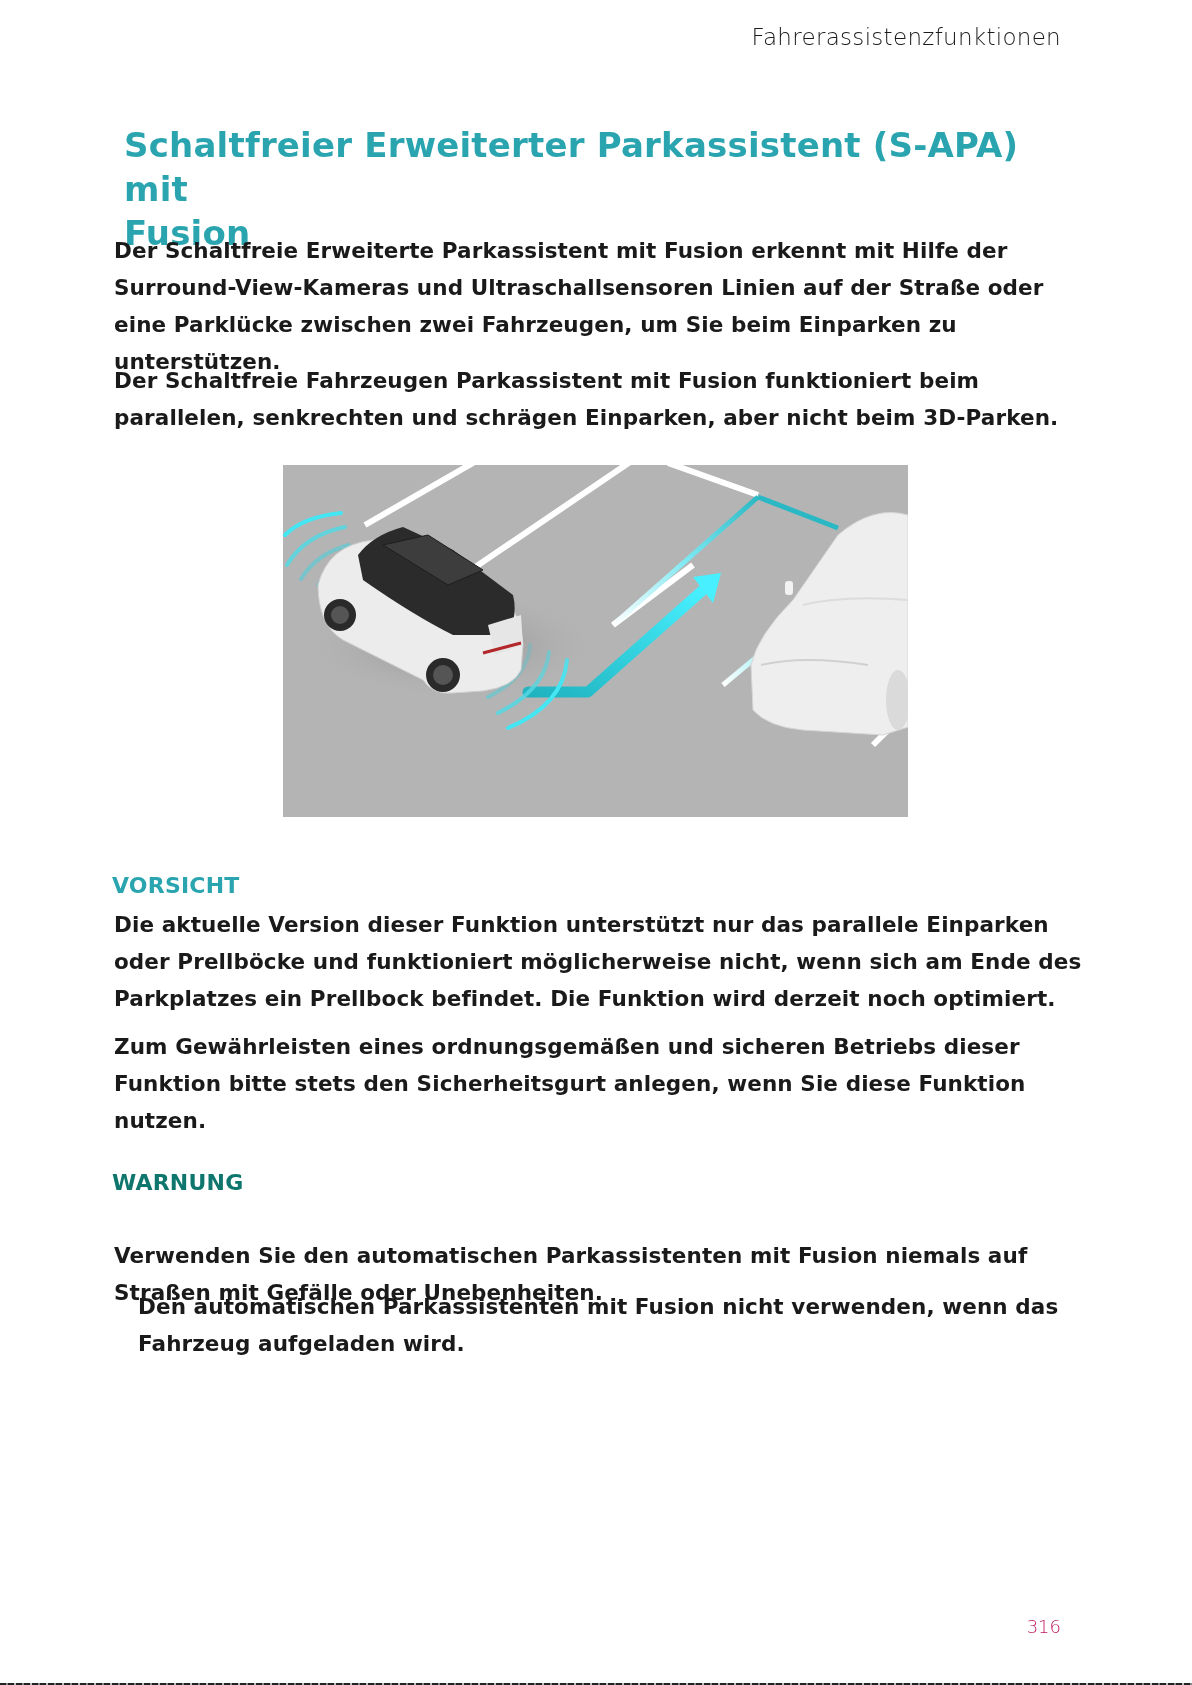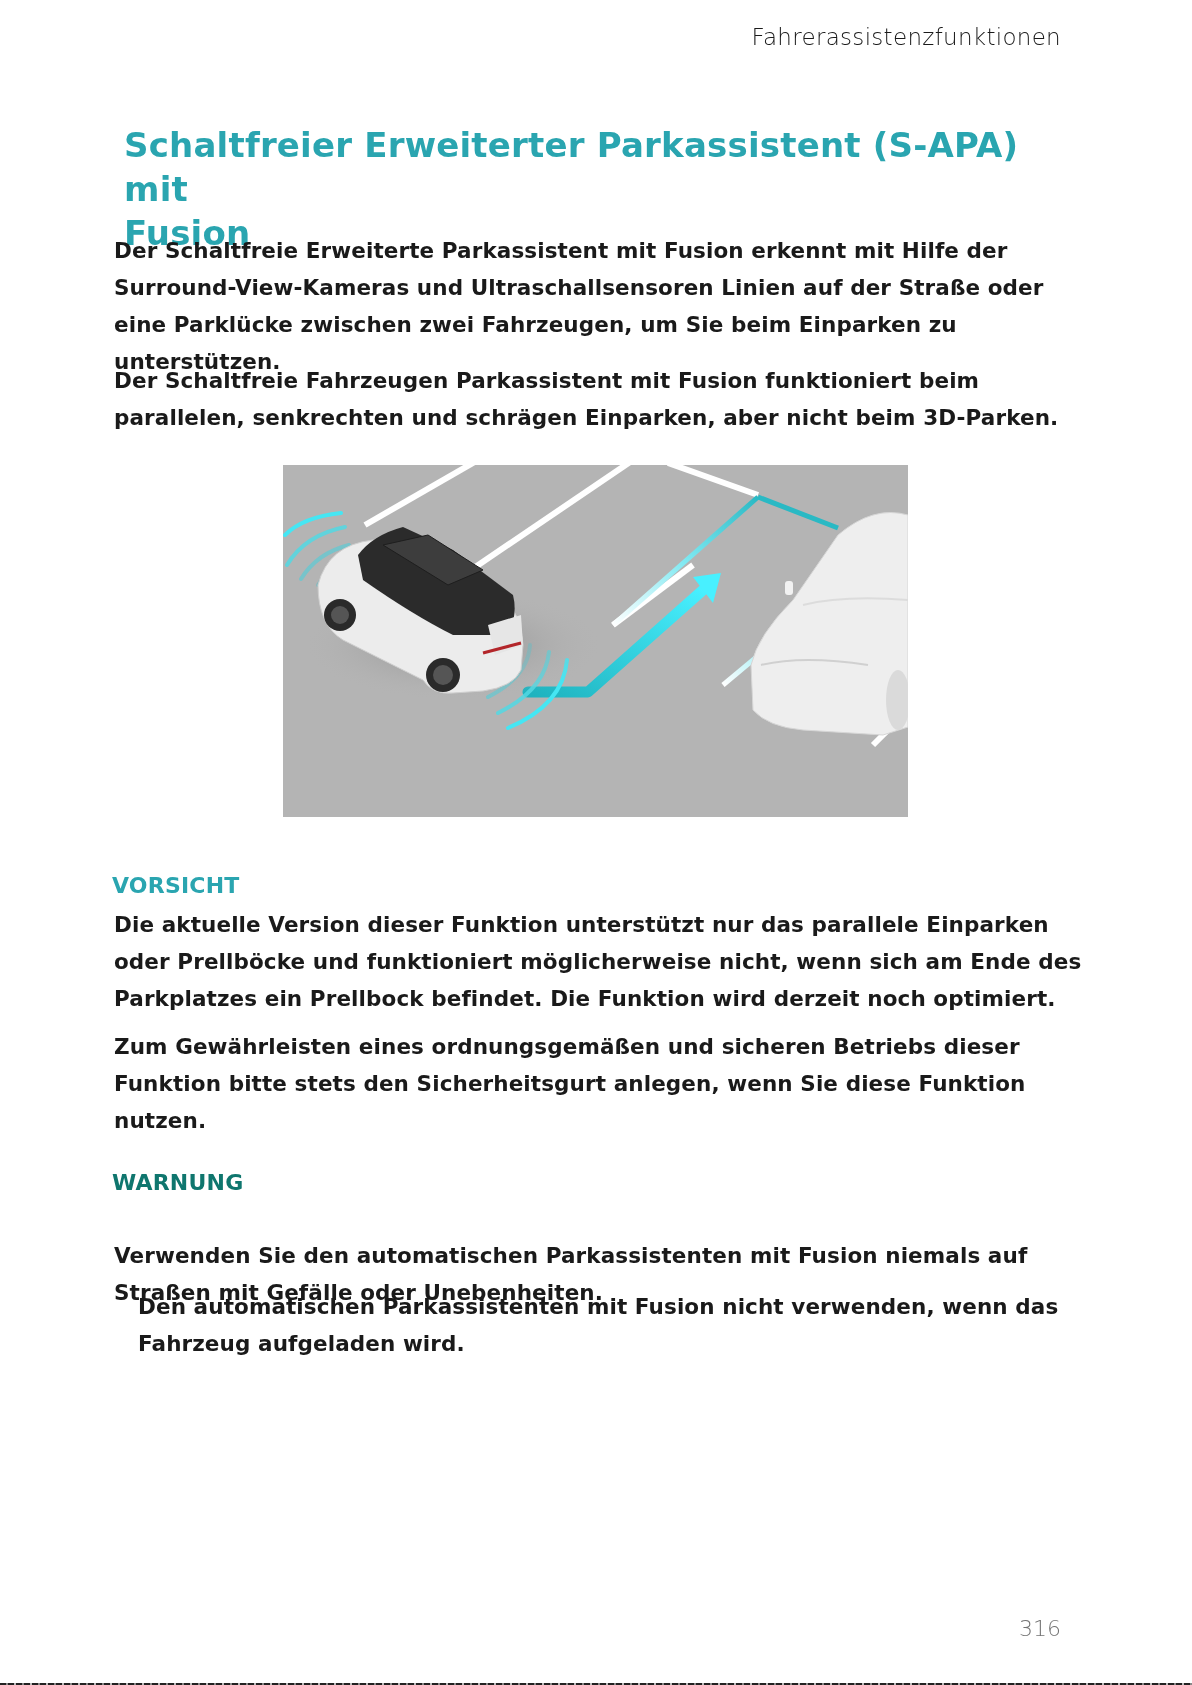--- a/index.html
+++ b/index.html
@@ -62,22 +62,22 @@
       width: 625px;
       height: 352px;
       background: #b4b4b4;
       overflow: hidden;
     }
     .figure svg { display: block; }
     .page-number {
       position: absolute;
       right: 131px;
       top: 1616px;
-      font-size: 22px;
-      color: #737373;
+      font-size: 18px;
+      color: #be185d;
       font-weight: 300;
     }
     .bottom-rule {
       position: absolute;
       left: 0;
       right: 0;
       bottom: 0;
       height: 2px;
       background: repeating-linear-gradient(90deg, #222 0 6px, #888 6px 8px, #222 8px 14px, #bbb 14px 16px);
     }

